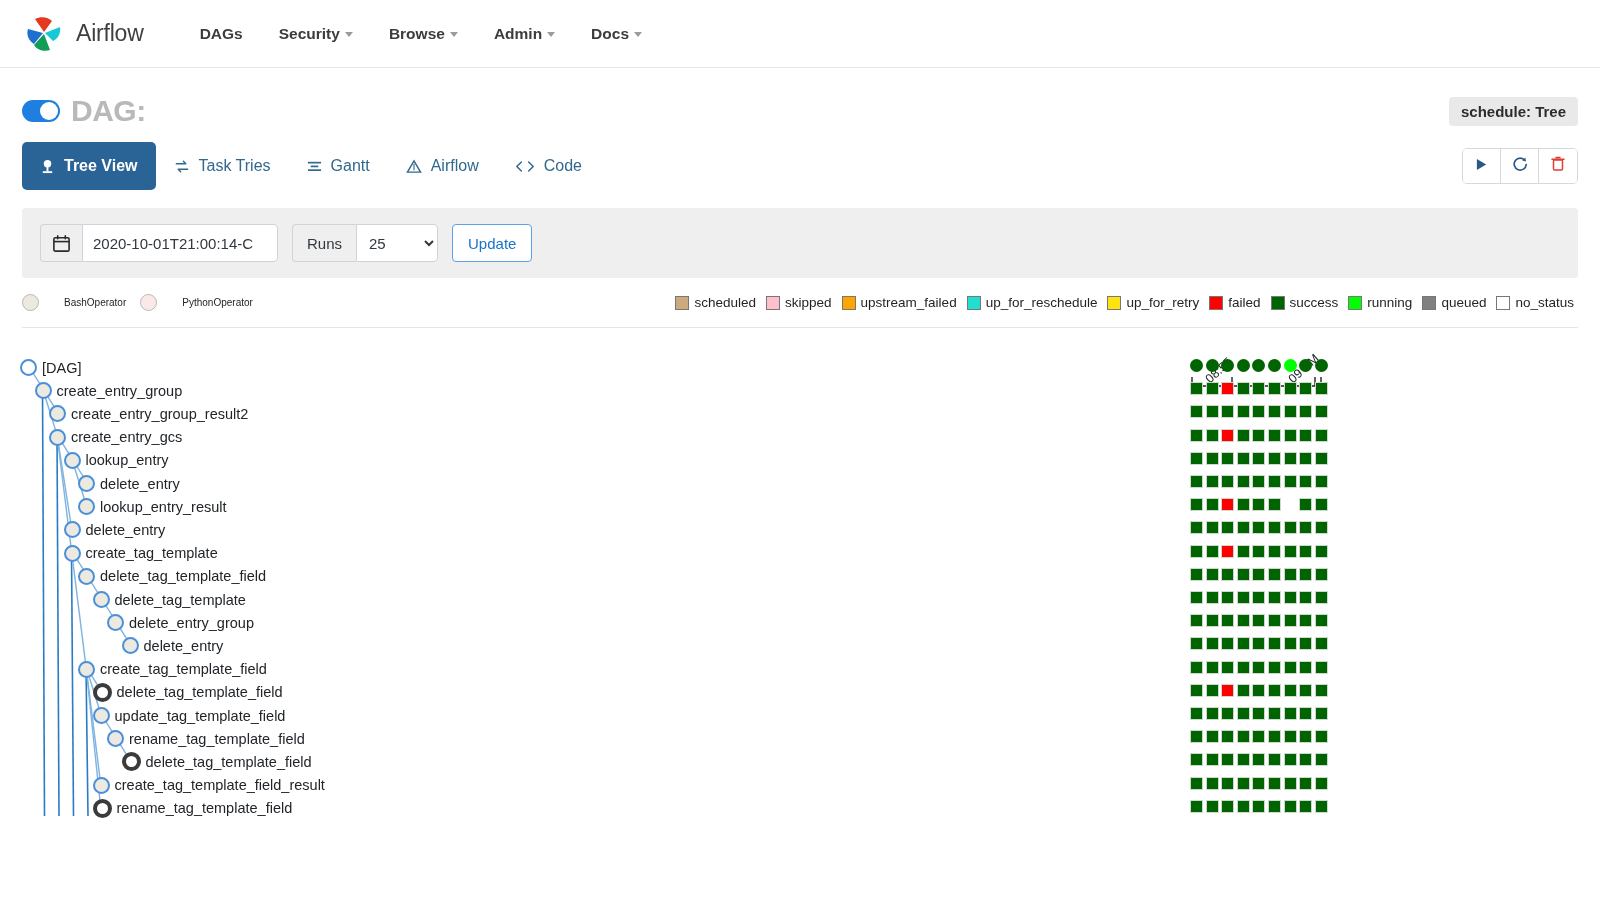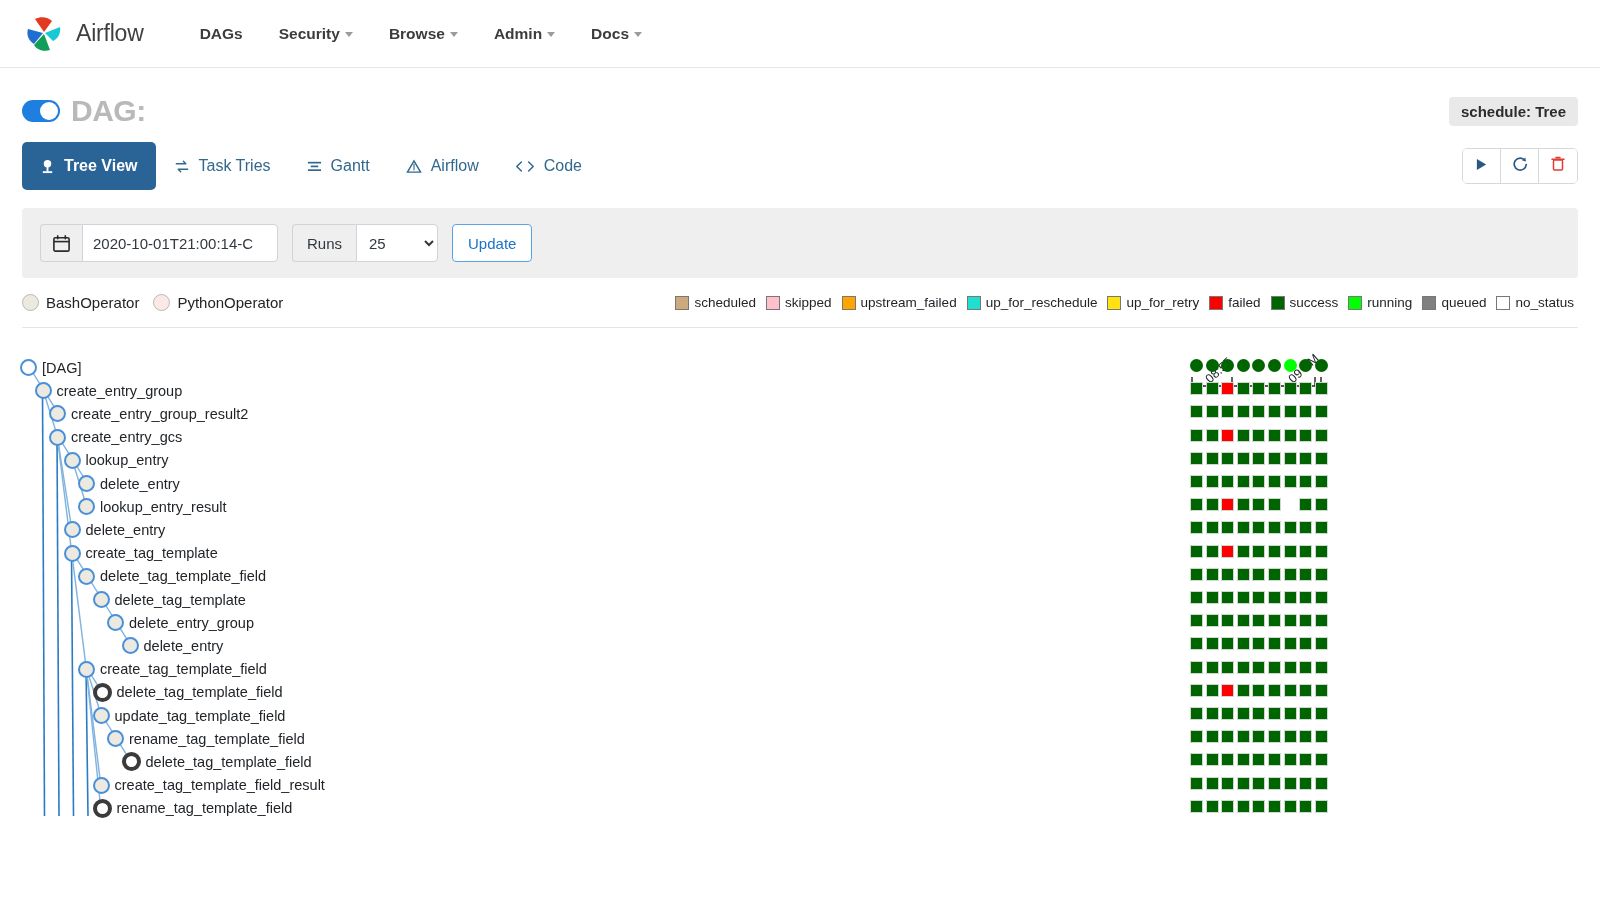--- a/index.html
+++ b/index.html
@@ -98,21 +98,21 @@
     font-size:15px;padding:0 15px;border-radius:4px;cursor:pointer;
     font-family:"Liberation Sans", sans-serif;
   }
 
   
   .legend-row {
     margin:16px 22px 0 22px; display:flex; align-items:center;
     padding-bottom:16px; border-bottom:1px solid #e4e4e4;
   }
   .op-legend { display:flex; align-items:center; gap:14px; }
-  .op-item { display:flex; align-items:center; gap:7px; font-size:15px; color:#212529;justify-content:space-between; }
+  .op-item { display:flex; align-items:center; gap:25px; font-size:10px; color:#212529;justify-content:space-between; }
   .op-circle { width:17px;height:17px;border-radius:50%;border:1px solid #b9b9ad; }
   .state-legend { margin-left:auto; display:flex; gap:10px; padding-right:4px;}
   .state-item { display:flex;align-items:center;gap:5px;font-size:13.5px;color:#212529; }
   .state-sq { width:14px;height:14px;border:1px solid #777; }
 
   
   .tree-area { position:relative; margin-top:18px; height:470px; }
   .tree-svg { position:absolute; left:0; top:0; }
   .node { position:absolute; display:flex; align-items:center; height:23px; }
   .node-circle {

